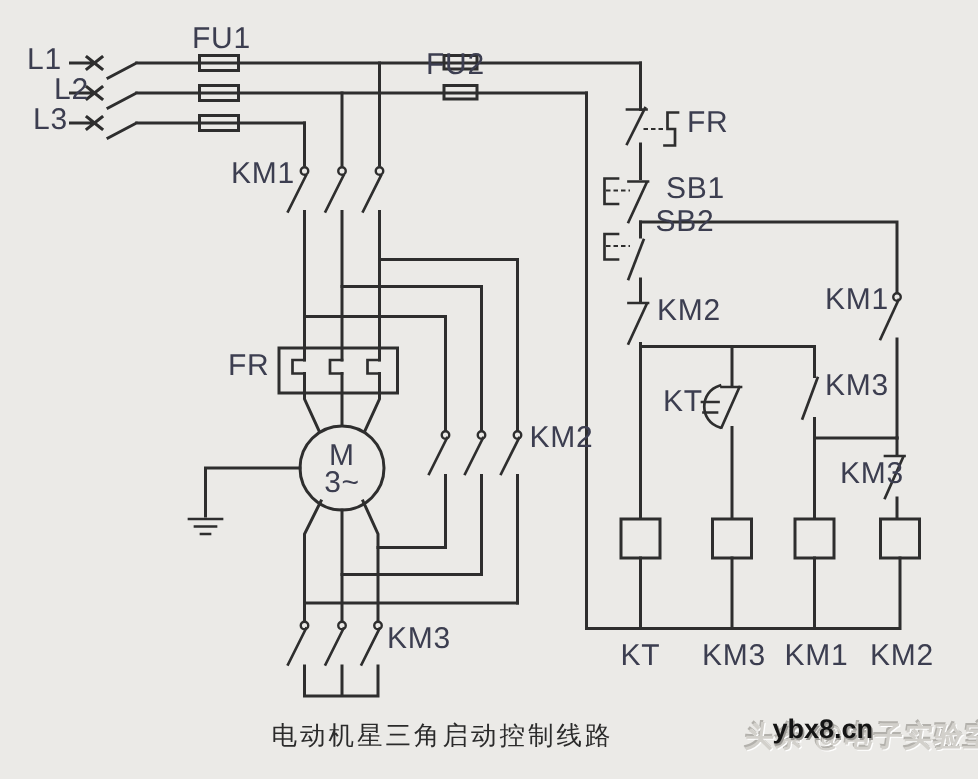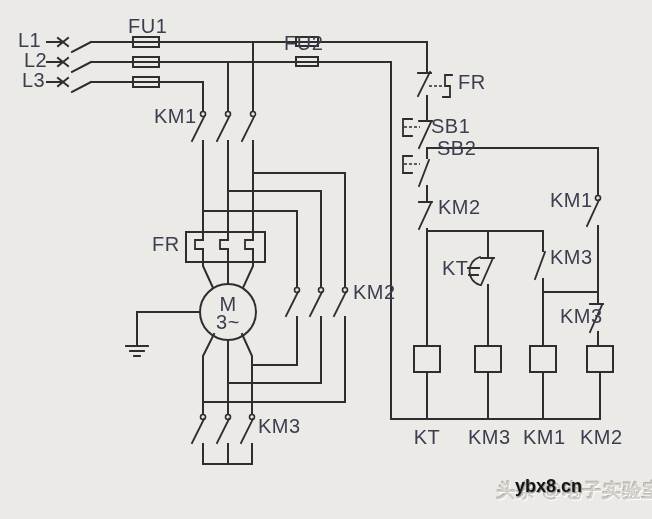--- a/index.html
+++ b/index.html
@@ -197,44 +197,45 @@
         </g>
       <g>
           <rect class="boxfill" x="587" y="346" width="26" height="26"></rect>
         </g>
 
       <path class="wire" d="M427 372 V419 M488 372 V419 M543 372 V419 M600 372 V419 M391 419 H600"></path>
     </g>
   </svg>
 
   <div class="lbl" style="left:18px;top:33px">L1</div>
-  <div class="lbl" style="left:24px;top:53px">L2</div>
+  <div class="lbl" style="left:36px;top:53px">L2</div>
   <div class="lbl" style="left:22px;top:73px">L3</div>
 
   <div class="lbl" style="left:128px;top:19px">FU1</div>
   <div class="lbl" style="left:284px;top:36px">FU2</div>
 
   <div class="lbl" style="left:154px;top:109px">KM1</div>
   <div class="lbl" style="left:152px;top:237px">FR</div>
   <div class="lbl" style="left:353px;top:285px">KM2</div>
   <div class="lbl" style="left:258px;top:419px">KM3</div>
 
   <div class="lbl ctr" style="left:210px;top:297px;width:36px">M</div>
   <div class="lbl ctr" style="left:210px;top:315px;width:36px">3~</div>
 
   <div class="lbl" style="left:458px;top:75px">FR</div>
-  <div class="lbl" style="left:431px;top:119px">SB1</div>
+  <div class="lbl" style="left:444px;top:119px">SB1</div>
   <div class="lbl" style="left:437px;top:141px">SB2</div>
   <div class="lbl" style="left:438px;top:200px">KM2</div>
   <div class="lbl" style="left:550px;top:193px">KM1</div>
   <div class="lbl" style="left:442px;top:261px">KT</div>
   <div class="lbl" style="left:550px;top:250px">KM3</div>
   <div class="lbl" style="left:560px;top:309px">KM3</div>
 
   <div class="lbl ctr" style="left:411px;top:430px;width:32px">KT</div>
   <div class="lbl ctr" style="left:468px;top:430px;width:40px">KM3</div>
   <div class="lbl ctr" style="left:523px;top:430px;width:40px">KM1</div>
   <div class="lbl ctr" style="left:580px;top:430px;width:40px">KM2</div>
 
+  <div class="caption">电动机星三角启动控制线路</div>
 
   <div class="wm-credit">头条 @电子实验室</div>
   <div class="wm-site">ybx8.cn</div>
 </div>
 
 </body></html>

